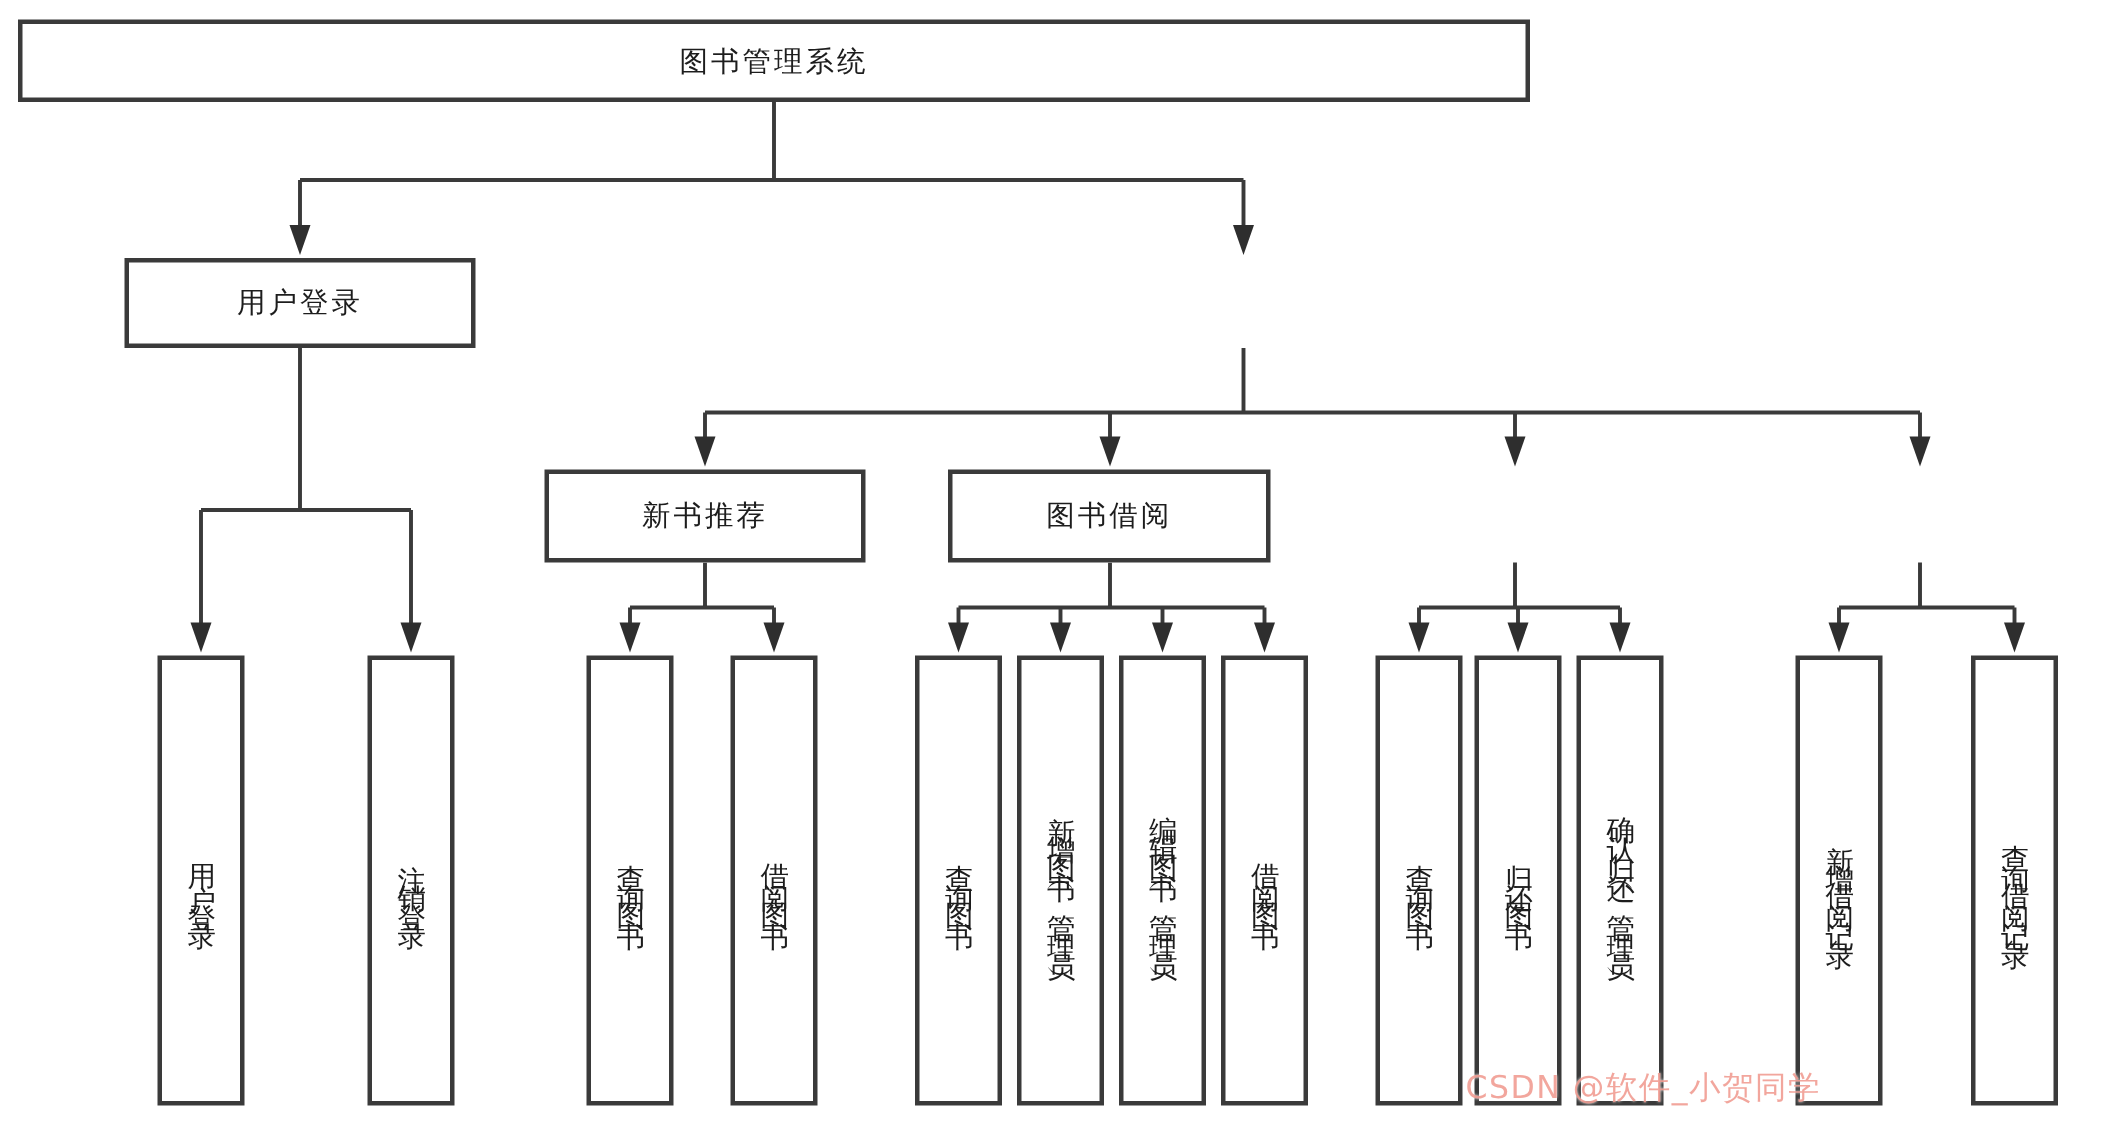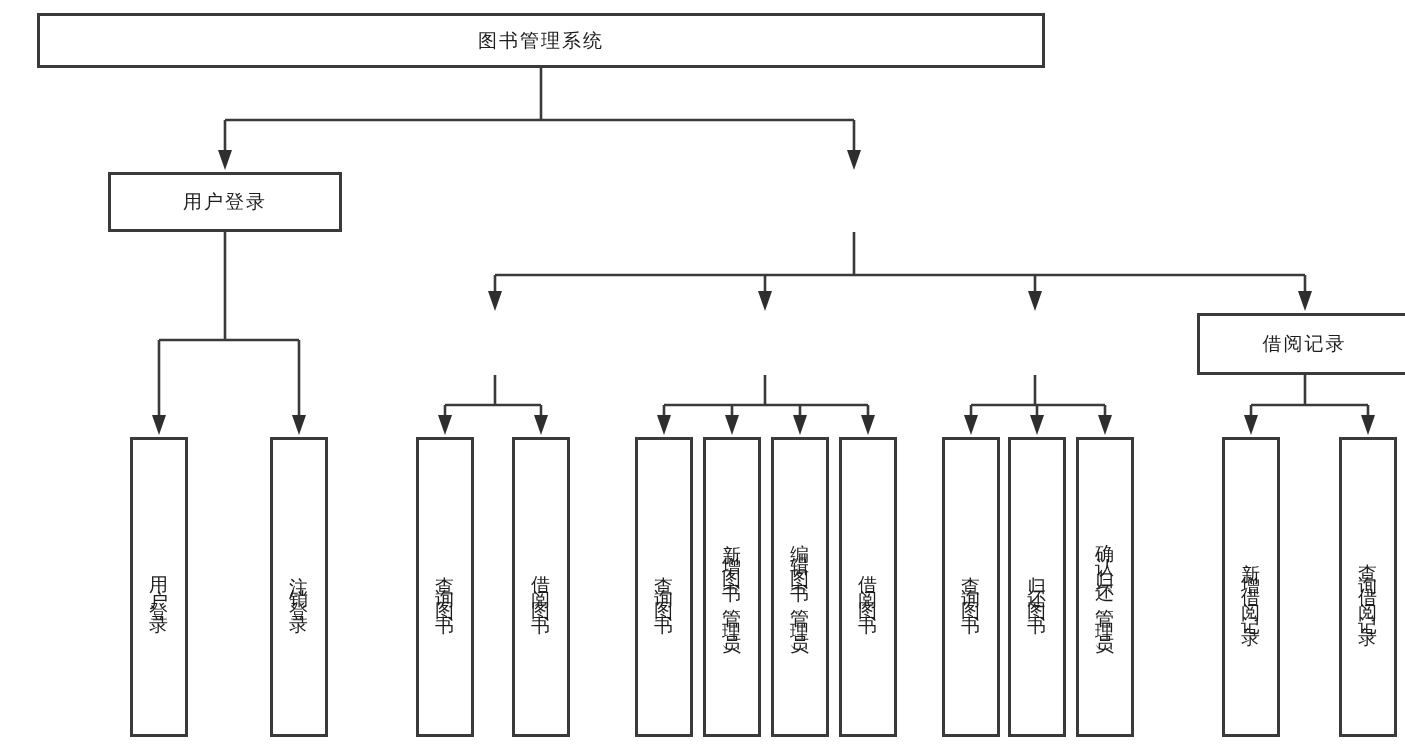--- a/index.html
+++ b/index.html
@@ -6,21 +6,20 @@
     margin: 0; padding: 0;
     width: 1405px; height: 747px;
     background: #ffffff;
     overflow: hidden;
     font-family: "DejaVu Sans", "Liberation Sans", sans-serif;
   }
   #stage {
     position: relative;
     width: 1217px; height: 747px;
     background: #ffffff;
-    margin-left: 25px;
   }
   #connectors {
     position: absolute; left: 0; top: 0;
     width: 1405px; height: 747px;
     pointer-events: none;
   }
   .node {
     position: absolute;
     box-sizing: border-box;
     background: #ffffff;
@@ -105,22 +104,25 @@
   </svg>
 
   <div class="node h root" style="left:12px; top:13px; width:1008px; height:55px;">
     <span>图书管理系统</span>
   </div>
 
   <div class="node h" style="left:83px; top:172px; width:234px; height:60px;">
     <span>用户登录</span>
   </div>
 
-  <div class="node h" style="left:1172px; top:313px; width:215px; height:62px;">
-    <span>借阅记录</span>
+  <div class="node h" style="left:363px; top:313px; width:214px; height:62px;">
+    <span>新书推荐</span>
+  </div>
+  <div class="node h" style="left:632px; top:313px; width:215px; height:62px;">
+    <span>图书借阅</span>
   </div>
 
   <div class="node leaf" style="left:105px; top:437px; width:58px; height:300px;">
     <span class="vtext">用户登录</span>
   </div>
   <div class="node leaf" style="left:245px; top:437px; width:58px; height:300px;">
     <span class="vtext">注销登录</span>
   </div>
 
   <div class="node leaf" style="left:391px; top:437px; width:58px; height:300px;">
@@ -153,14 +155,15 @@
     <span class="vtext">确认归还（管理员）</span>
   </div>
 
   <div class="node leaf" style="left:1197px; top:437px; width:58px; height:300px;">
     <span class="vtext">新增借阅记录</span>
   </div>
   <div class="node leaf" style="left:1314px; top:437px; width:58px; height:300px;">
     <span class="vtext">查询借阅记录</span>
   </div>
 
+  <div id="watermark" style="color: rgba(240, 150, 140, 0.85);">CSDN @软件_小贺同学</div>
 
 </div>
 
 </body></html>

